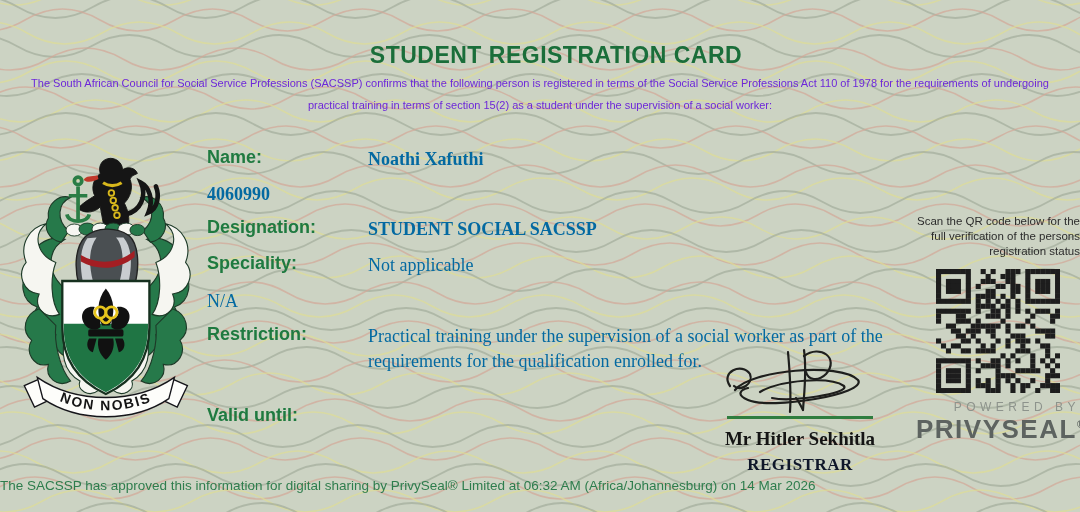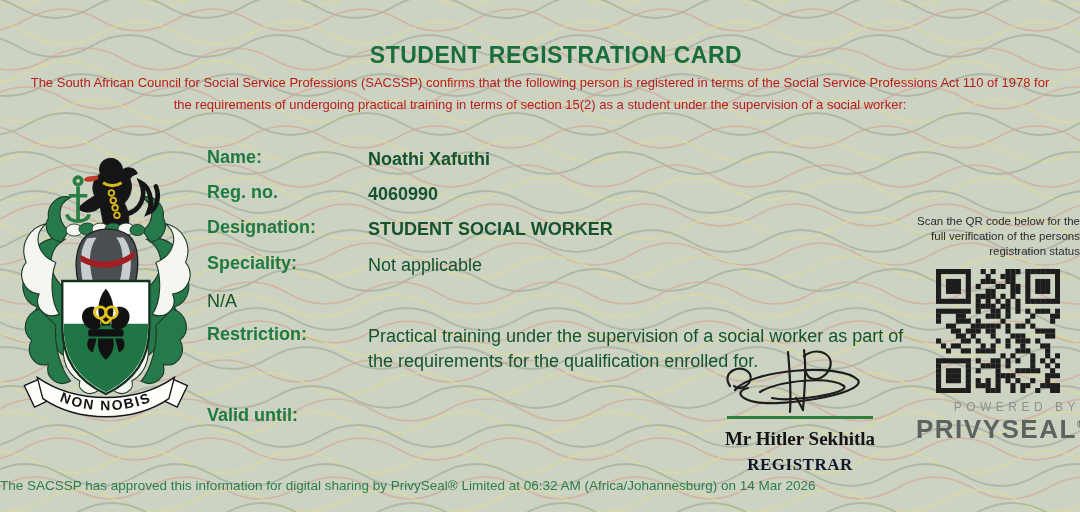--- a/index.html
+++ b/index.html
@@ -9,27 +9,27 @@
   }
   #waves{position:absolute;left:0;top:0;width:1080px;height:512px;}
   .layer{position:absolute;left:0;top:0;width:100%;height:100%;}
 
   .title{
     position:absolute;top:26px;left:0;width:100%;text-align:center;
     font-size:23px;font-weight:bold;color:#1a6e3a;letter-spacing:.5px;margin:16px;
   }
   .intro{
     position:absolute;top:72px;left:28px;width:1024px;text-align:center;
-    font-size:13px;line-height:22px;color:#b91c1c;margin:0;
+    font-size:11px;line-height:22px;color:#6d28d9;margin:0;
   }
 
   .fields{position:absolute;left:207px;top:0;width:720px;}
   .frow{position:absolute;display:flex;align-items:flex-start;justify-content:flex-end;}
   .flabel{flex:0 0 161px;font-size:18px;font-weight:bold;color:#1f7a40;}
-  .fvalue{width:565px;font-size:18px;line-height:25px;color:#14532d;}
+  .fvalue{width:565px;font-size:18px;line-height:25px;color:#0369a1;font-family:Liberation Serif, serif;}
   .bold{font-weight:bold;}
 
   .crest{position:absolute;left:10px;top:142px;width:188px;height:278px;}
 
   .sig{position:absolute;left:700px;top:348px;width:200px;text-align:center;}
   .sig svg{display:block;margin:0 auto;}
   .sigline{width:146px;height:2.5px;background:#2f7d3f;margin:-2px auto 0;}
   .signame{margin-top:9px;font-family:"Liberation Serif",serif;font-weight:bold;
            font-size:19px;color:#141414;}
   .sigtitle{margin-top:5px;font-family:"Liberation Serif",serif;font-weight:bold;
@@ -174,26 +174,25 @@
         </text>
       </g>
     </svg>
 
     <div class="fields">
       <div class="frow" style="top:147px">
         <span class="flabel">Name:</span>
         <span class="fvalue bold">Noathi Xafuthi</span>
       </div>
       <div class="frow" style="top:182px">
-        <span class="flabel">Reg. no.</span>
         <span class="fvalue bold">4060990</span>
       </div>
       <div class="frow" style="top:217px">
         <span class="flabel">Designation:</span>
-        <span class="fvalue bold">STUDENT SOCIAL WORKER</span>
+        <span class="fvalue bold">STUDENT SOCIAL SACSSP</span>
       </div>
       <div class="frow" style="top:253px">
         <span class="flabel">Speciality:</span>
         <span class="fvalue">Not applicable</span>
       </div>
       <div class="frow" style="top:289px">
         <span class="fvalue">N/A</span>
       </div>
       <div class="frow" style="top:324px">
         <span class="flabel">Restriction:</span>

